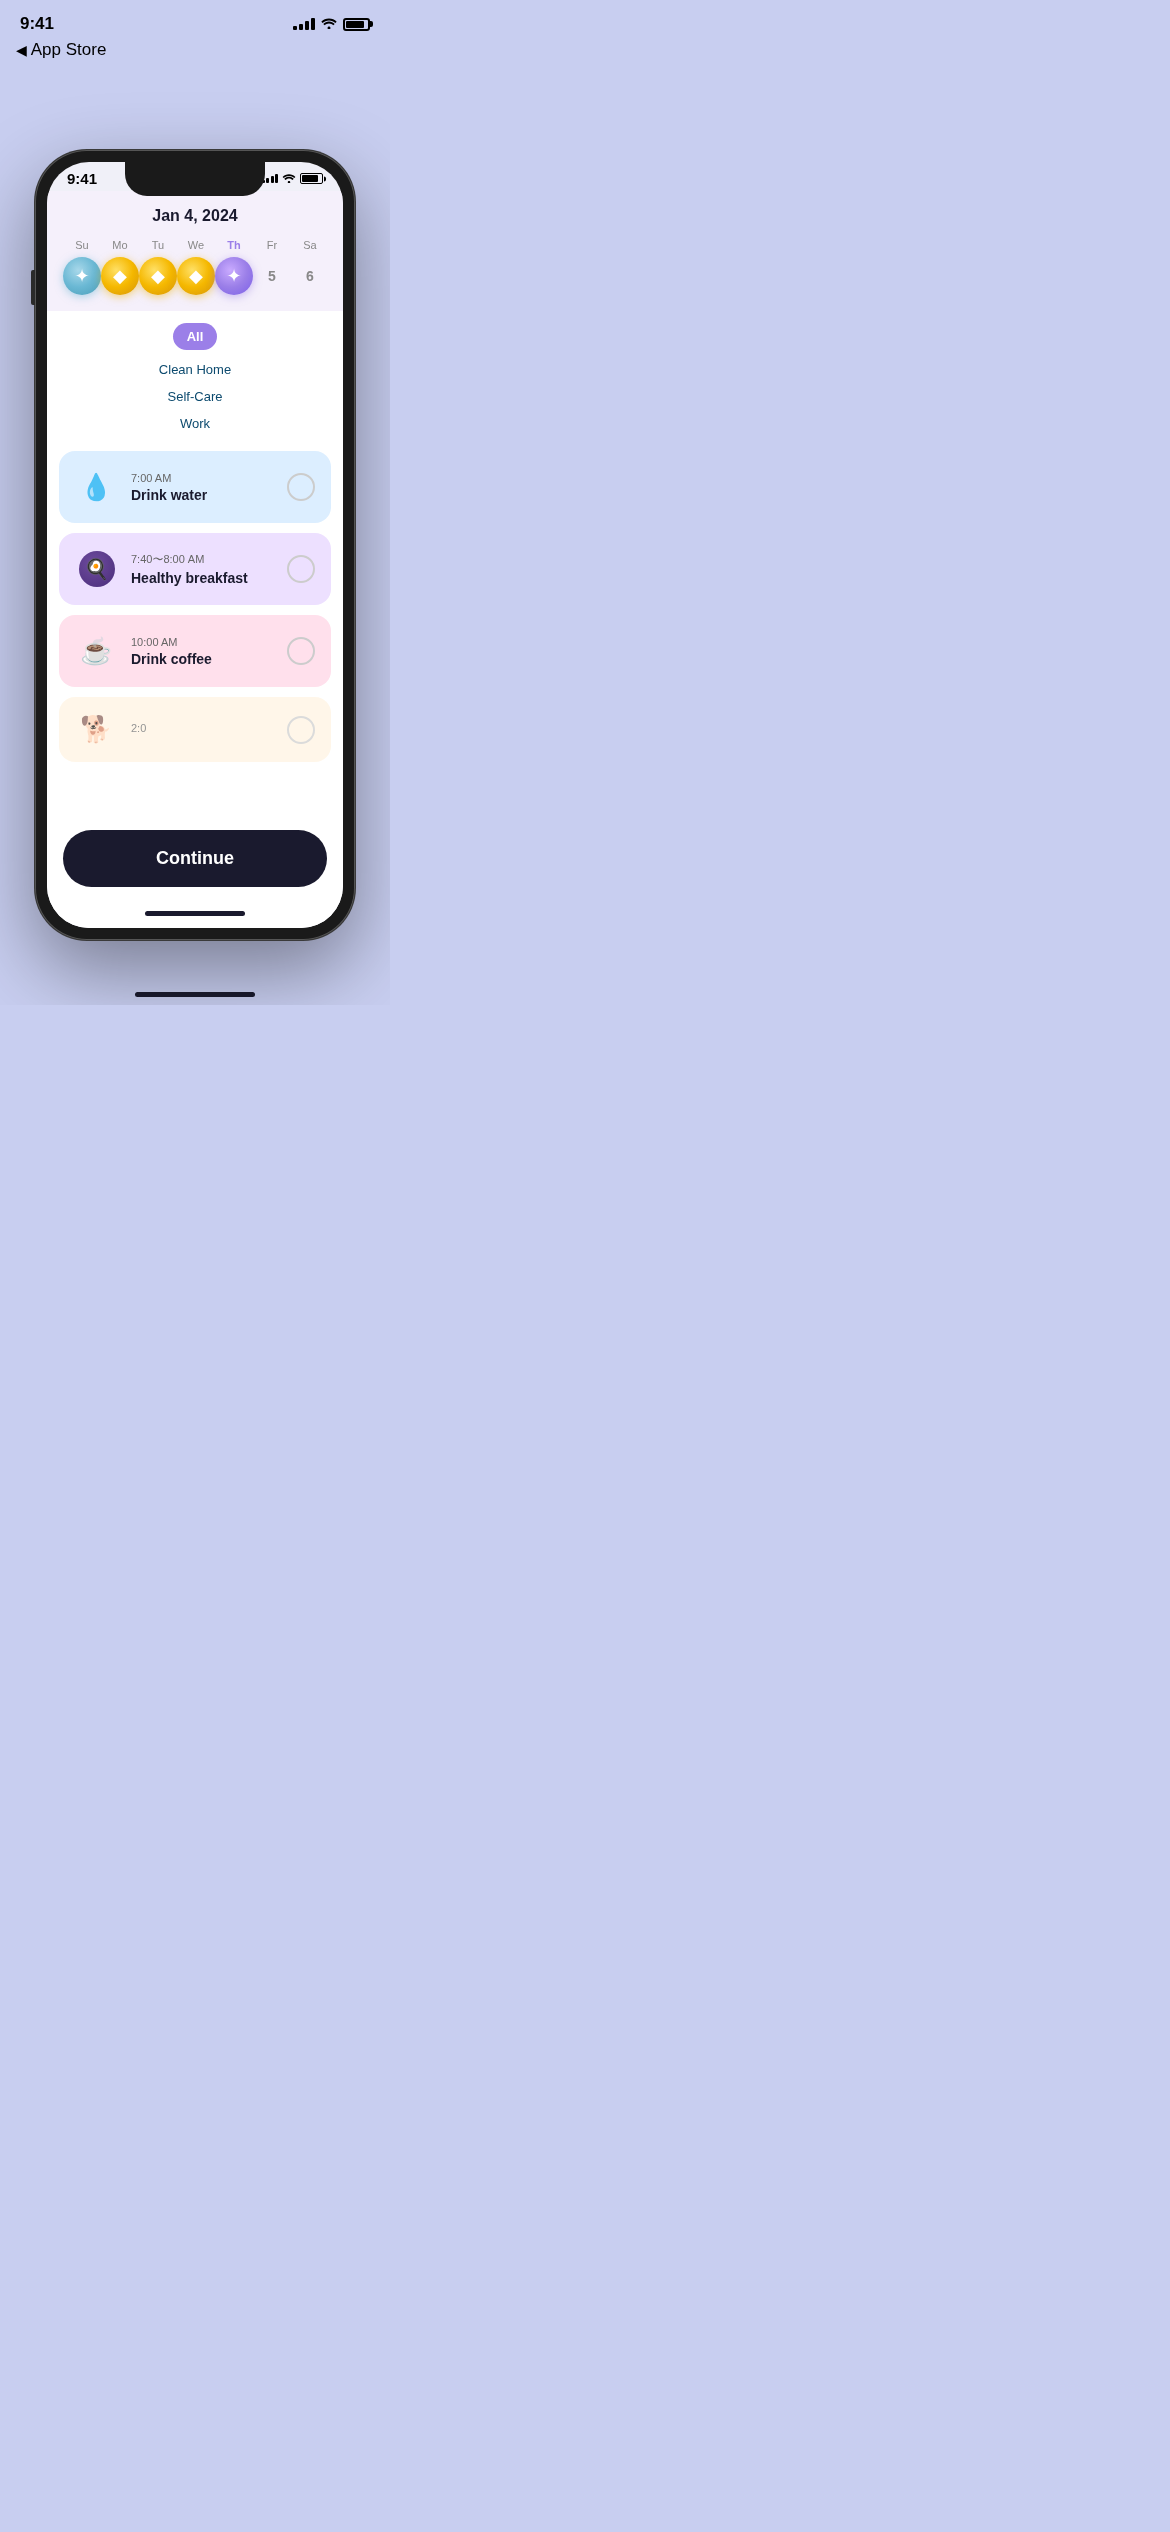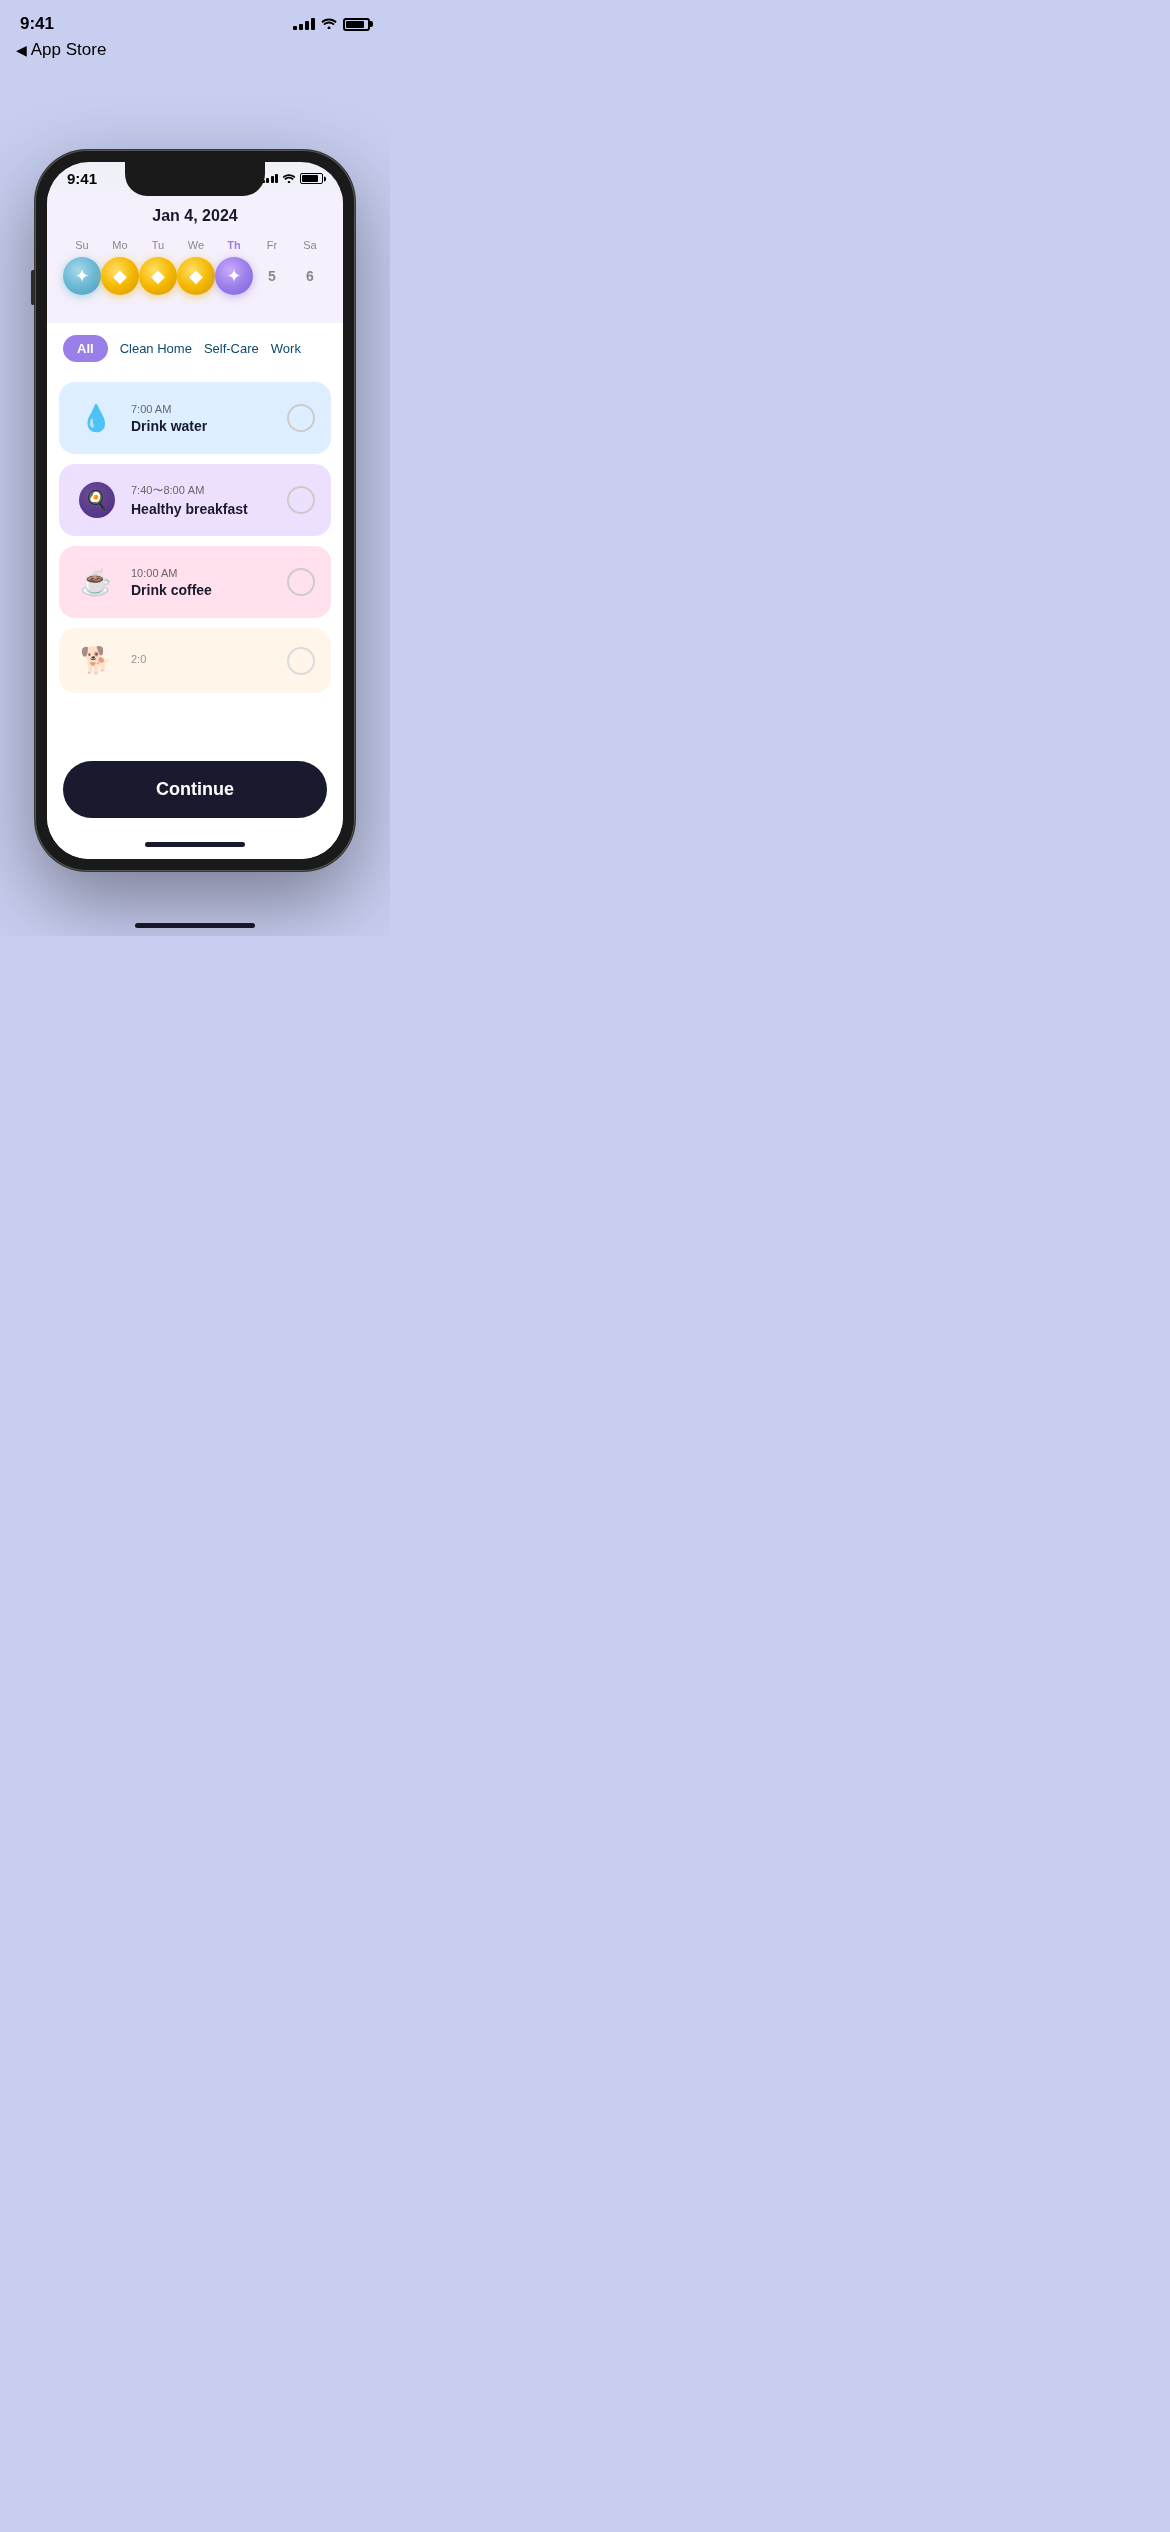--- a/index.html
+++ b/index.html
@@ -212,21 +212,21 @@
     .inner-battery-fill {
       background: #000;
       height: 100%;
       width: 85%;
       border-radius: 1px;
     }
 
     
     .calendar-section {
       background: #f5f0fb;
-      padding: 16px 16px 28px;
+      padding: 16px 16px 16px;
     }
 
     .calendar-date {
       text-align: center;
       font-size: 16px;
       font-weight: 700;
       color: #1a1a2e;
       margin-bottom: 14px;
     }
 
@@ -293,20 +293,21 @@
     }
 
     
     .tabs-section {
       background: white;
       padding: 12px 16px;
       display: flex;
       gap: 12px;
       align-items: center;
       overflow: hidden;
+      flex-direction: column;
     }
 
     .tab-item {
       font-size: 13px;
       color: #0c4a6e;
       font-weight: 400;
       white-space: nowrap;
       cursor: pointer;
     }
 

